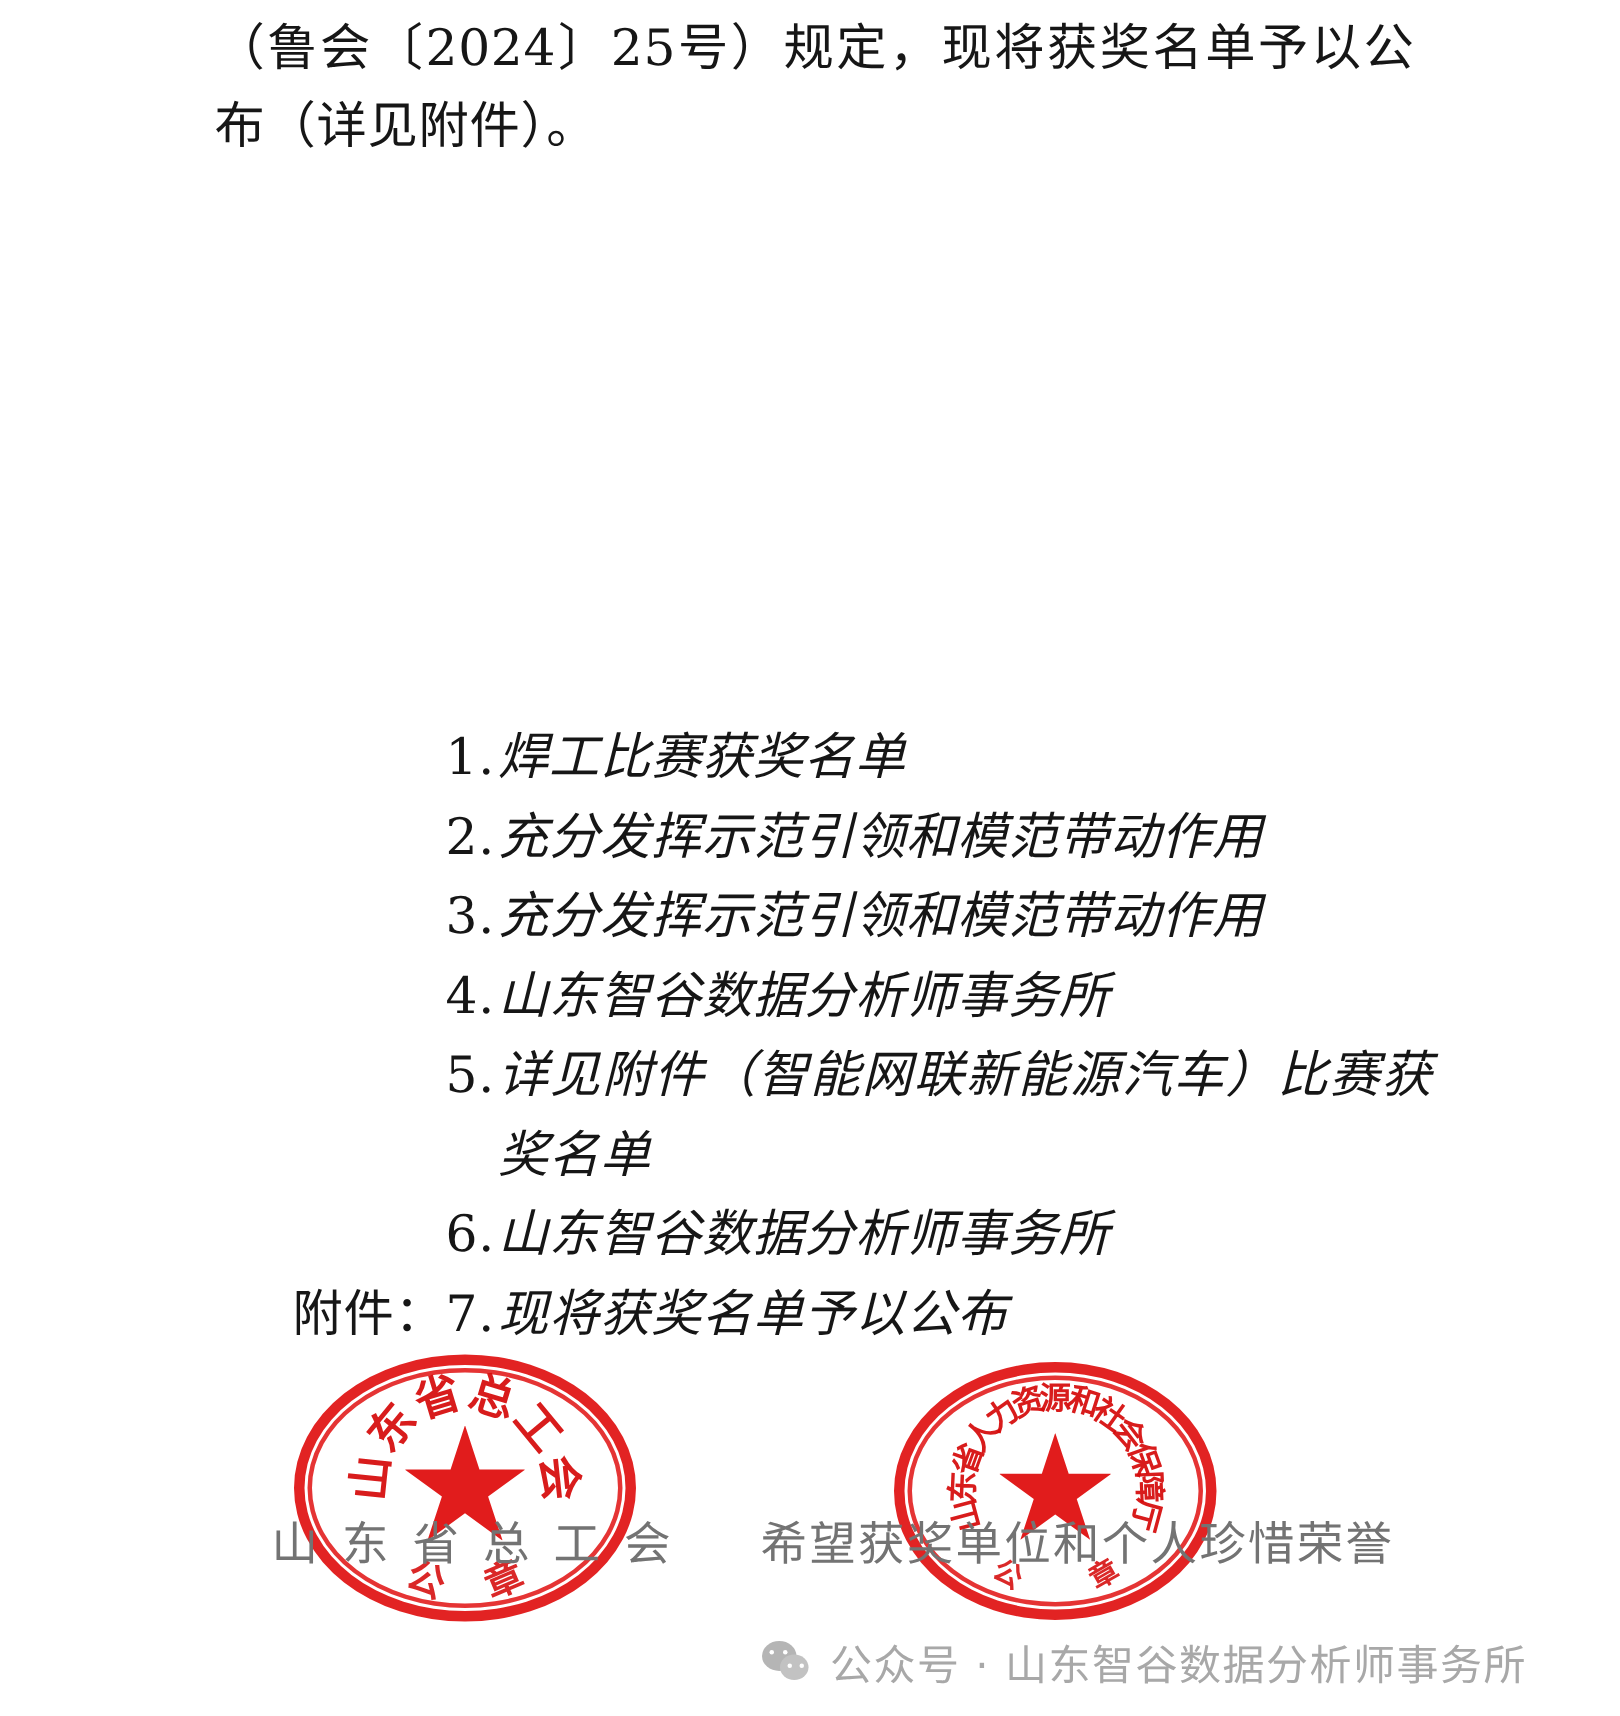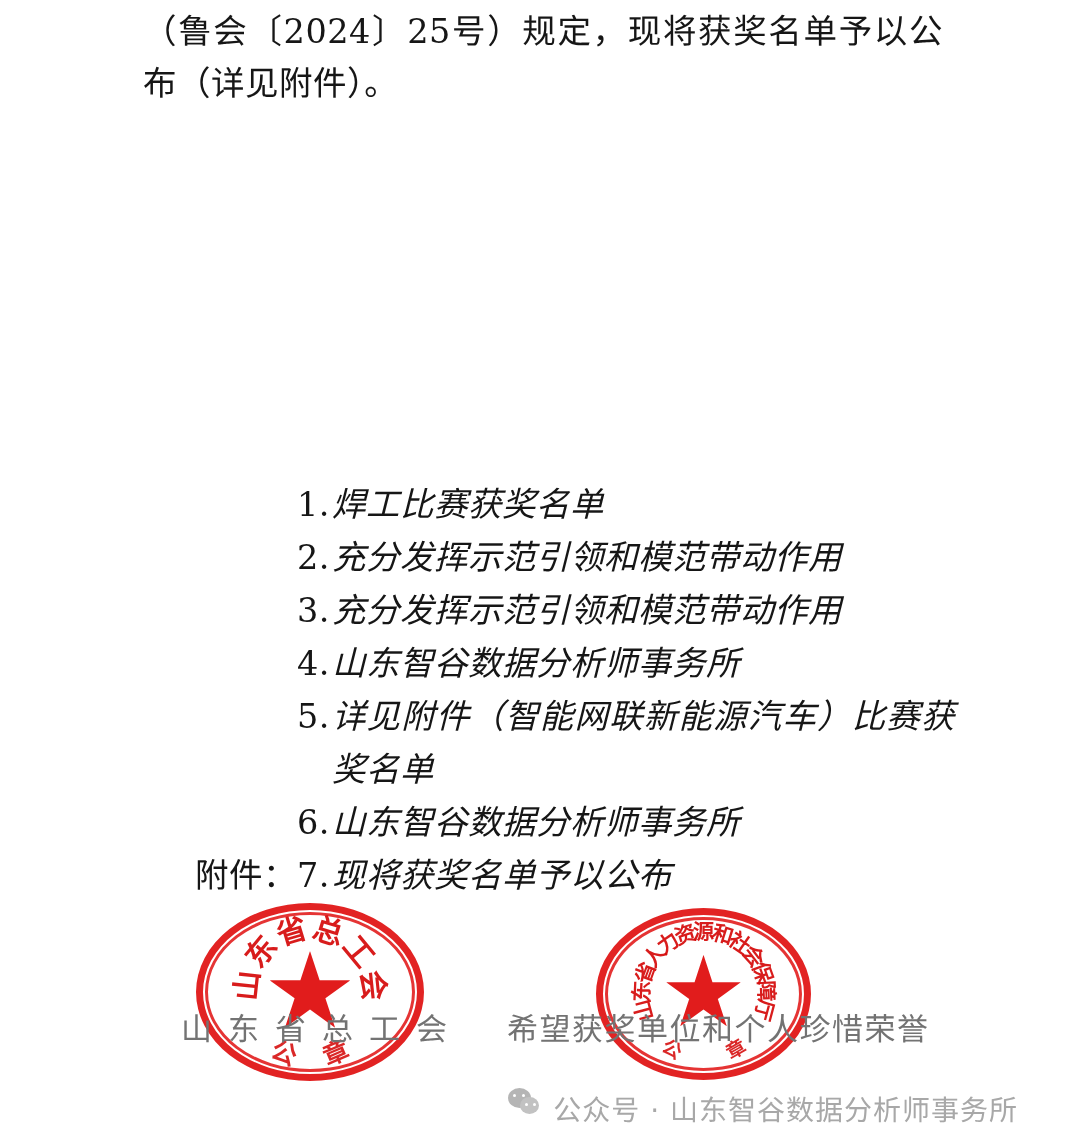--- a/index.html
+++ b/index.html
@@ -202,20 +202,21 @@
     letter-spacing: 1.5px;
     padding-left: 34px;
   }
 
   
   .watermark {
     position: absolute;
     right: 62px;
     bottom: 16px;
     display: flex;
+    align-items: center;
     gap: 11px;
     color: #a8a8a8;
     font-size: 28px;
     font-family: "DejaVu Sans", "Liberation Sans", sans-serif;
     letter-spacing: 1px;
     z-index: 6;
   }
   .wm-icon {
     width: 34px;
     height: 28px;

